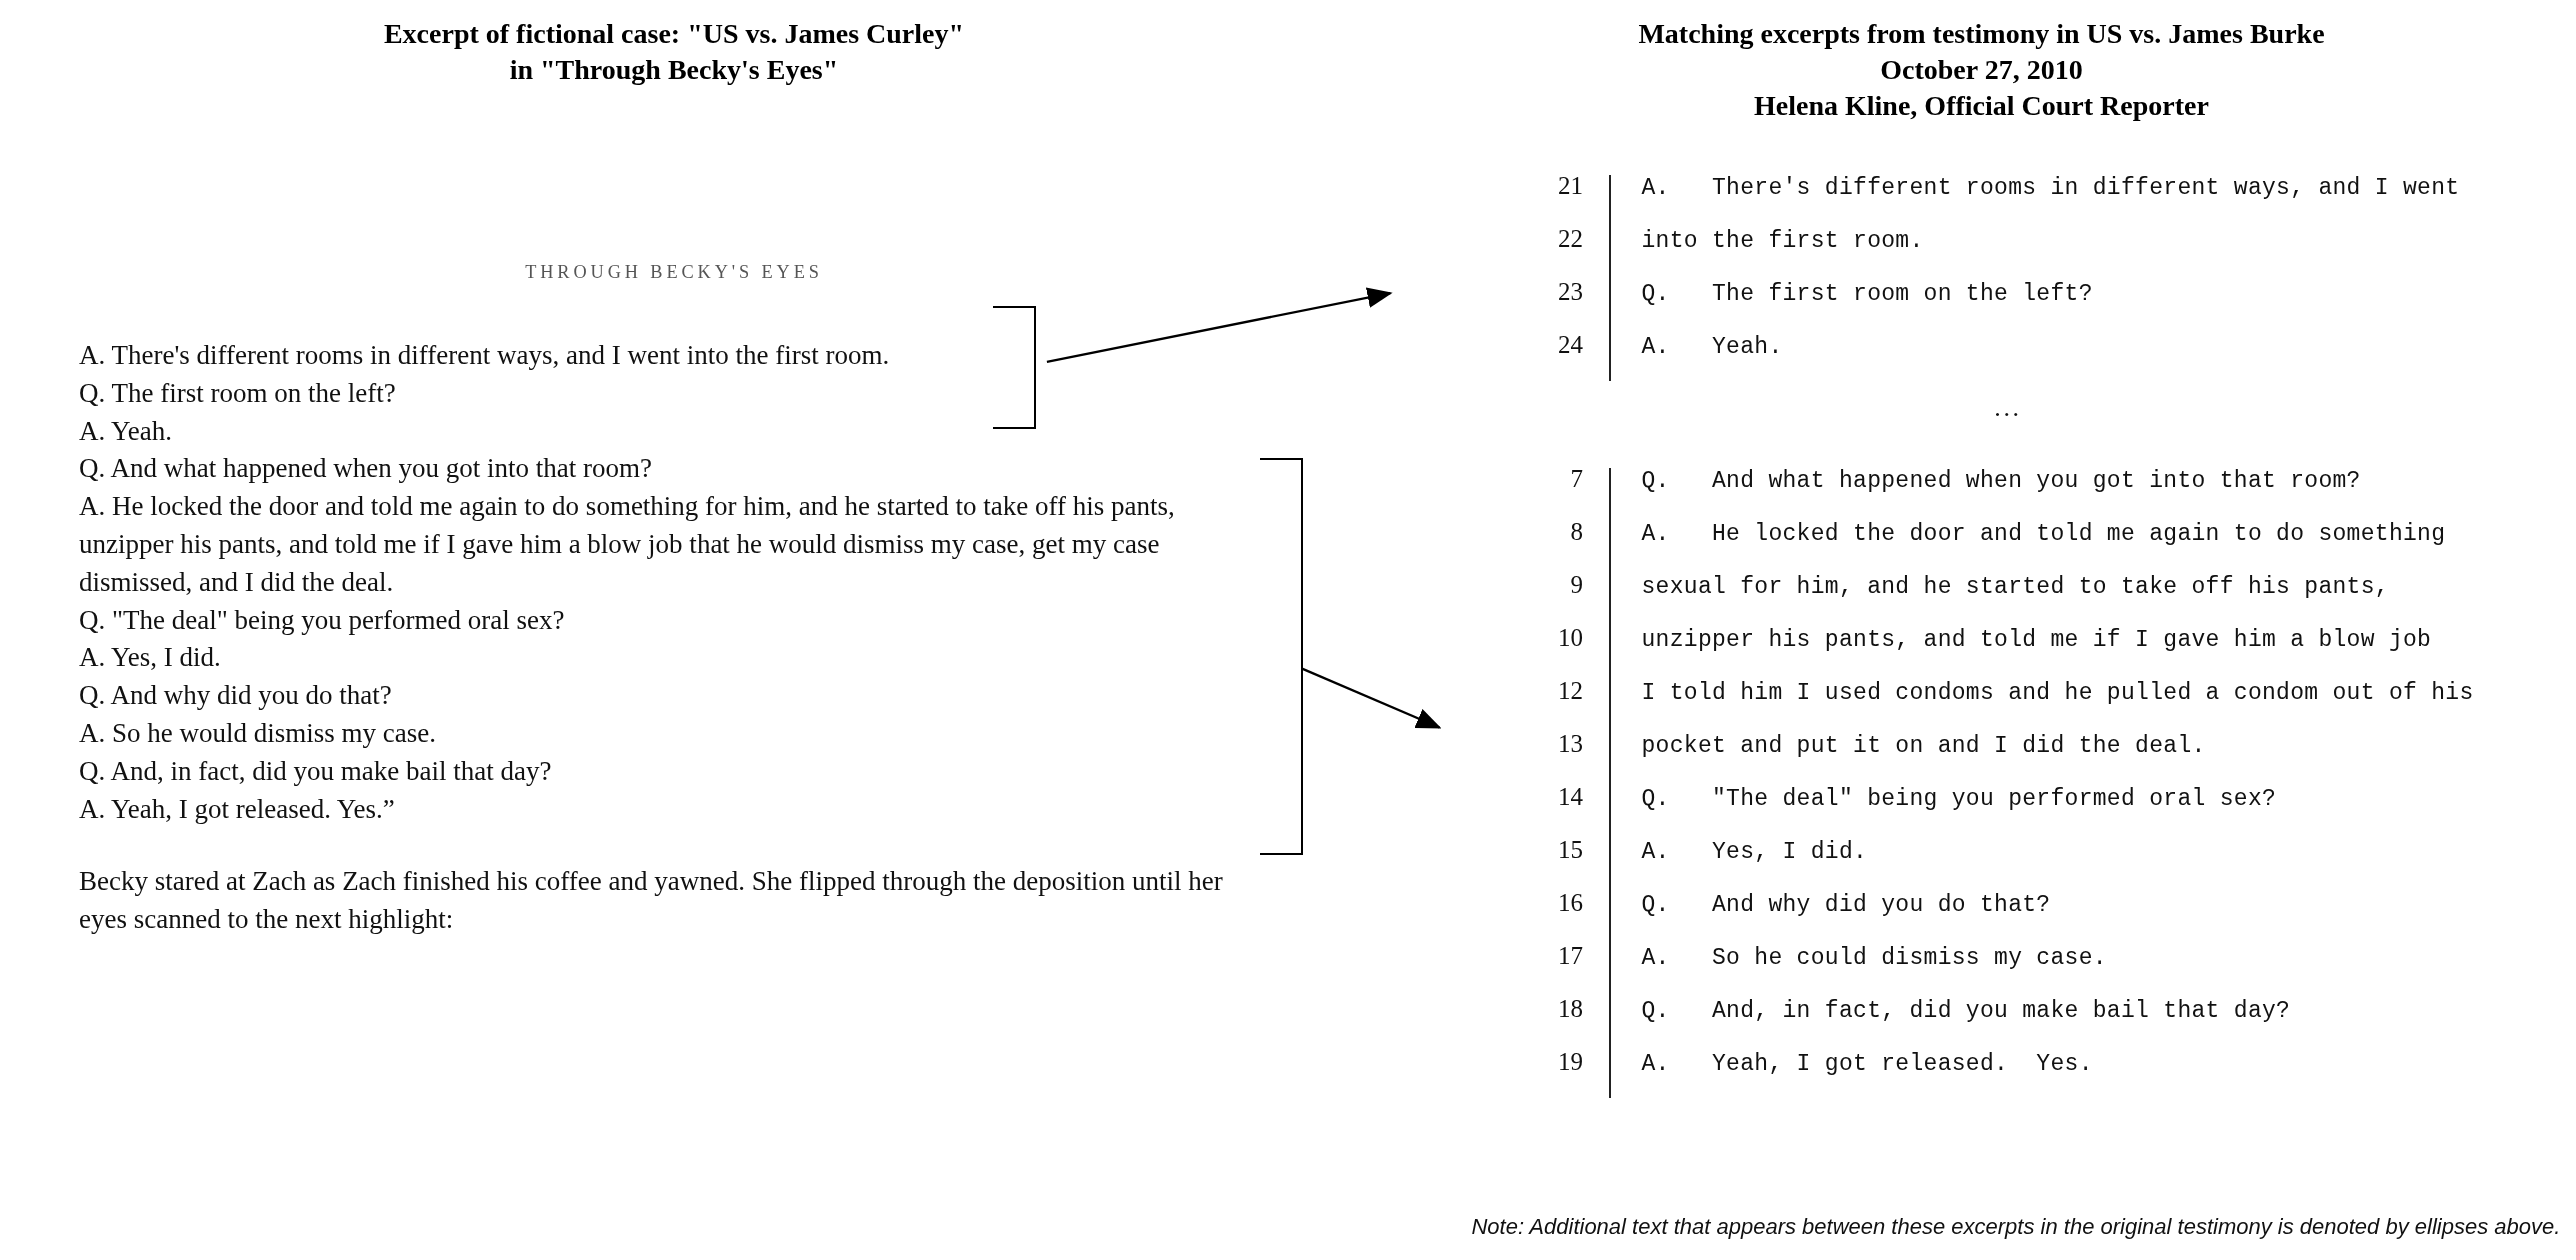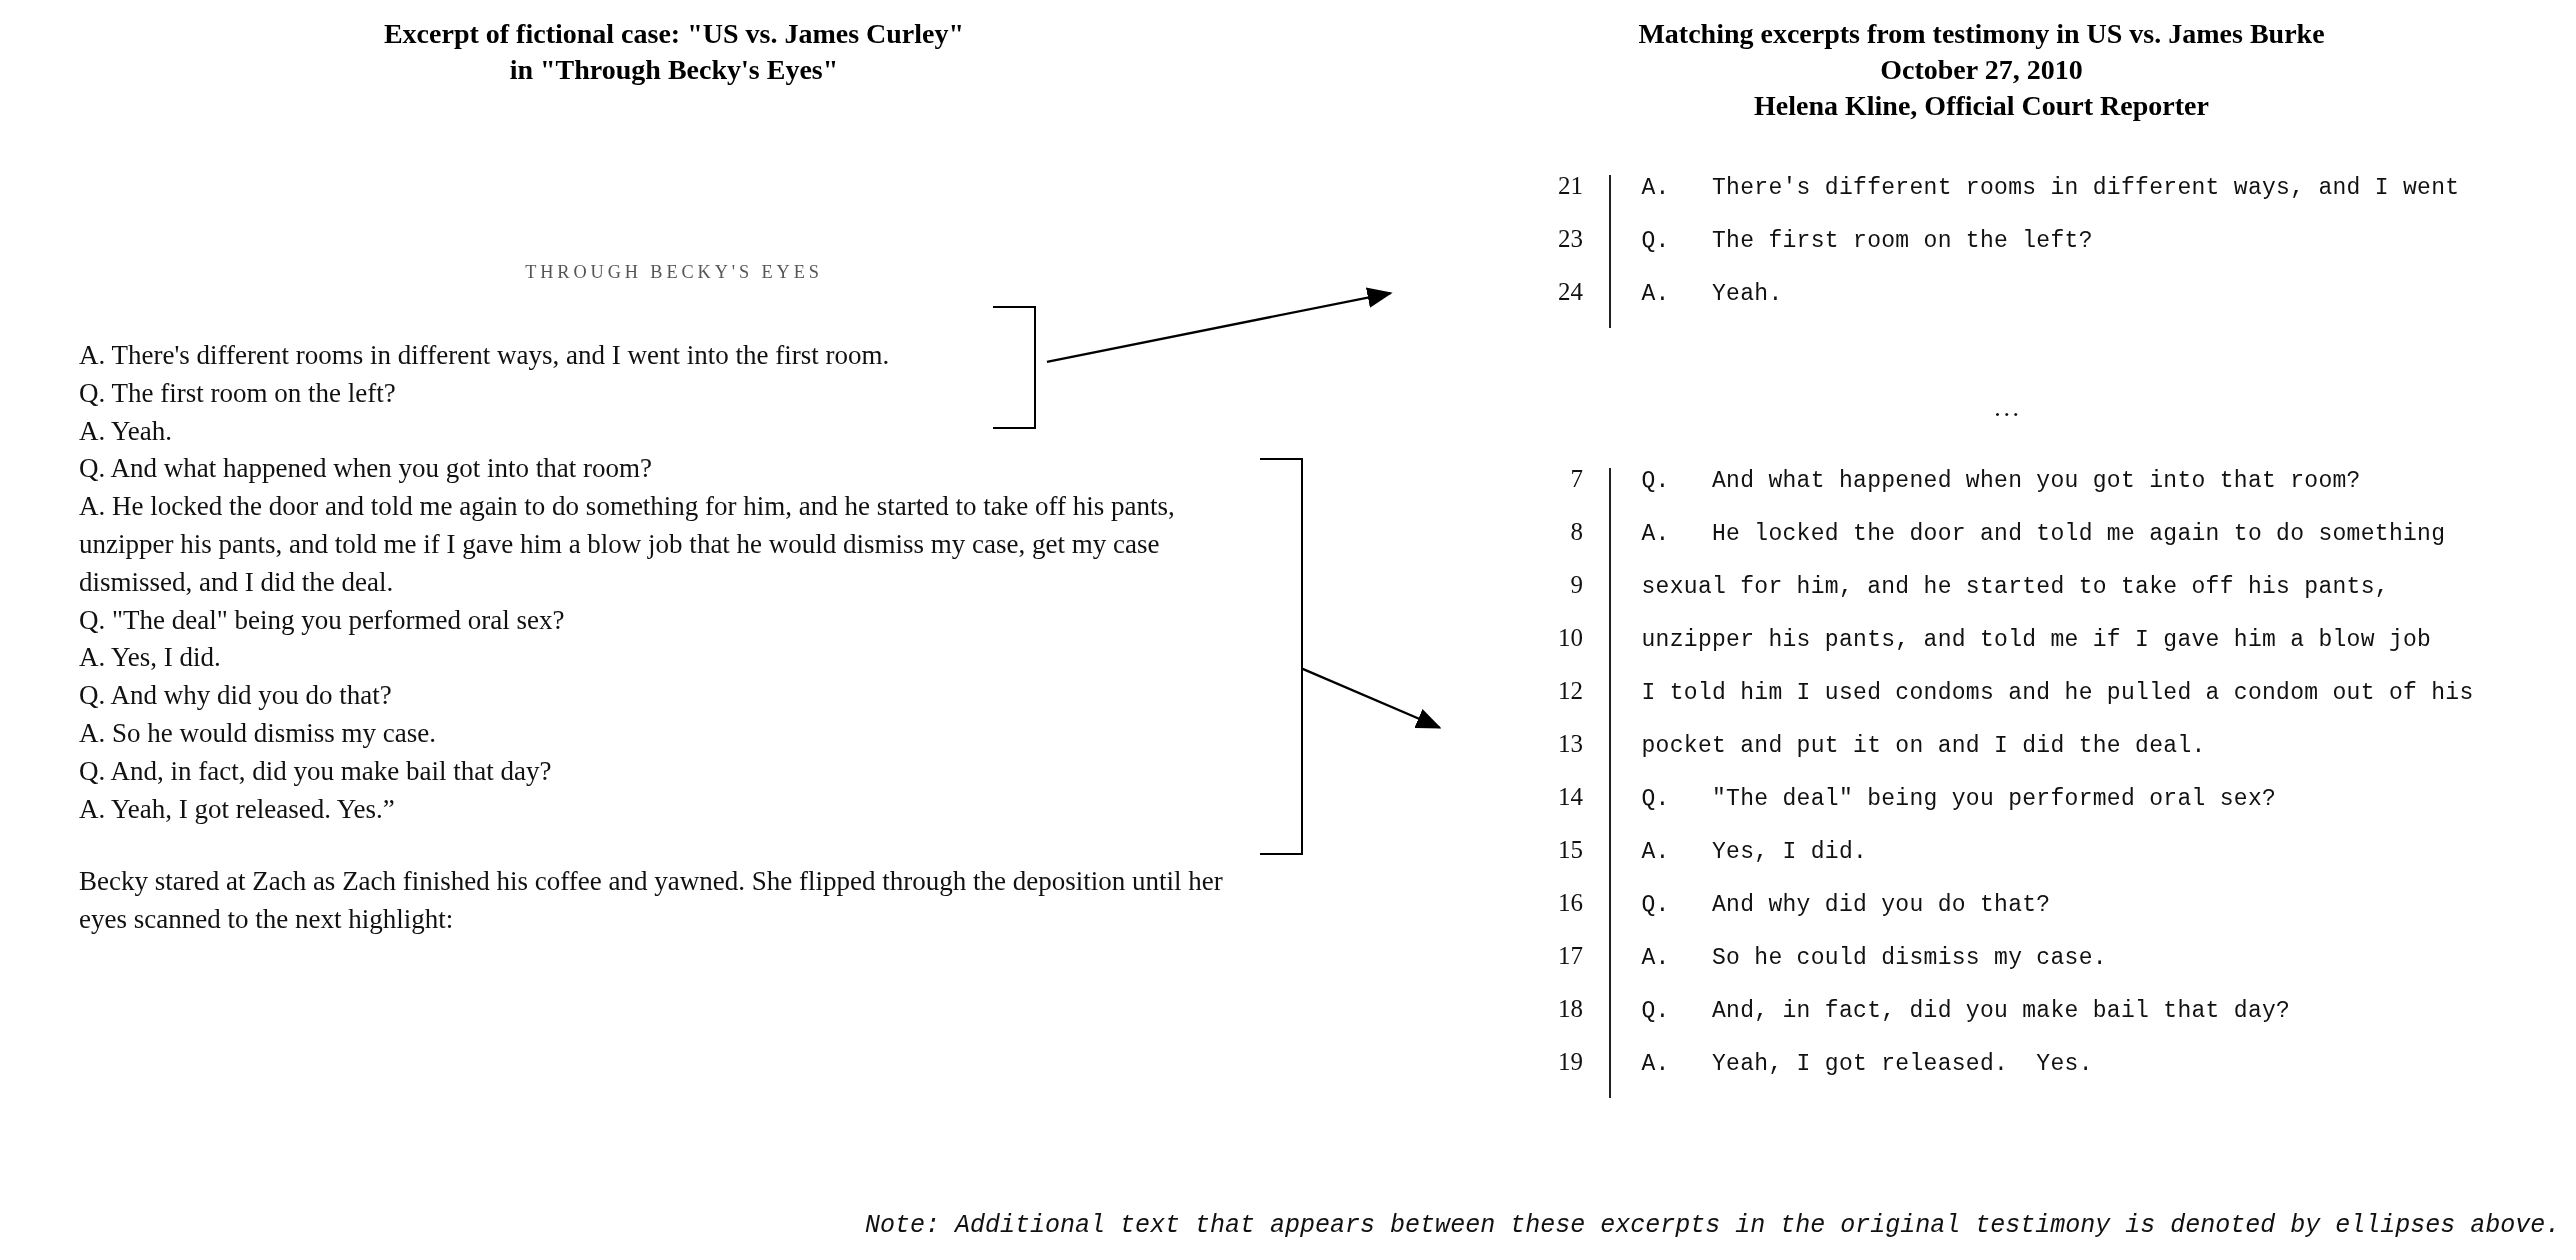--- a/index.html
+++ b/index.html
@@ -163,23 +163,23 @@
     font-family: "Liberation Serif", serif;
     font-size: 26px;
     color: #111111;
     letter-spacing: 2.6px;
   }
 
   #footnote {
     position: absolute;
     right: 15.7px;
     bottom: 19.6px;
-    font-family: Liberation Mono, monospace;
+    font-family: Liberation Sans, sans-serif;
     font-style: italic;
-    font-size: 25px;
+    font-size: 22px;
     color: #111111;
     text-align: center;
   }
 </style>
 </head>
 <body>
 
 <div id="left-column">
 
   <div id="left-title">
@@ -228,20 +228,24 @@
   </div>
 
   <div class="transcript-block" id="transcript-block-1">
     <div class="transcript-rule"></div>
 
     <div class="transcript-line">
       <span class="line-number">21</span>
       <span class="line-text">A.   There's different rooms in different ways, and I went</span>
     </div>
     <div class="transcript-line">
+      <span class="line-number">22</span>
+      <span class="line-text">into the first room.</span>
+    </div>
+    <div class="transcript-line">
       <span class="line-number">23</span>
       <span class="line-text">Q.   The first room on the left?</span>
     </div>
     <div class="transcript-line">
       <span class="line-number">24</span>
       <span class="line-text">A.   Yeah.</span>
     </div>
   </div>
 
   <div id="ellipsis-separator">...</div>

